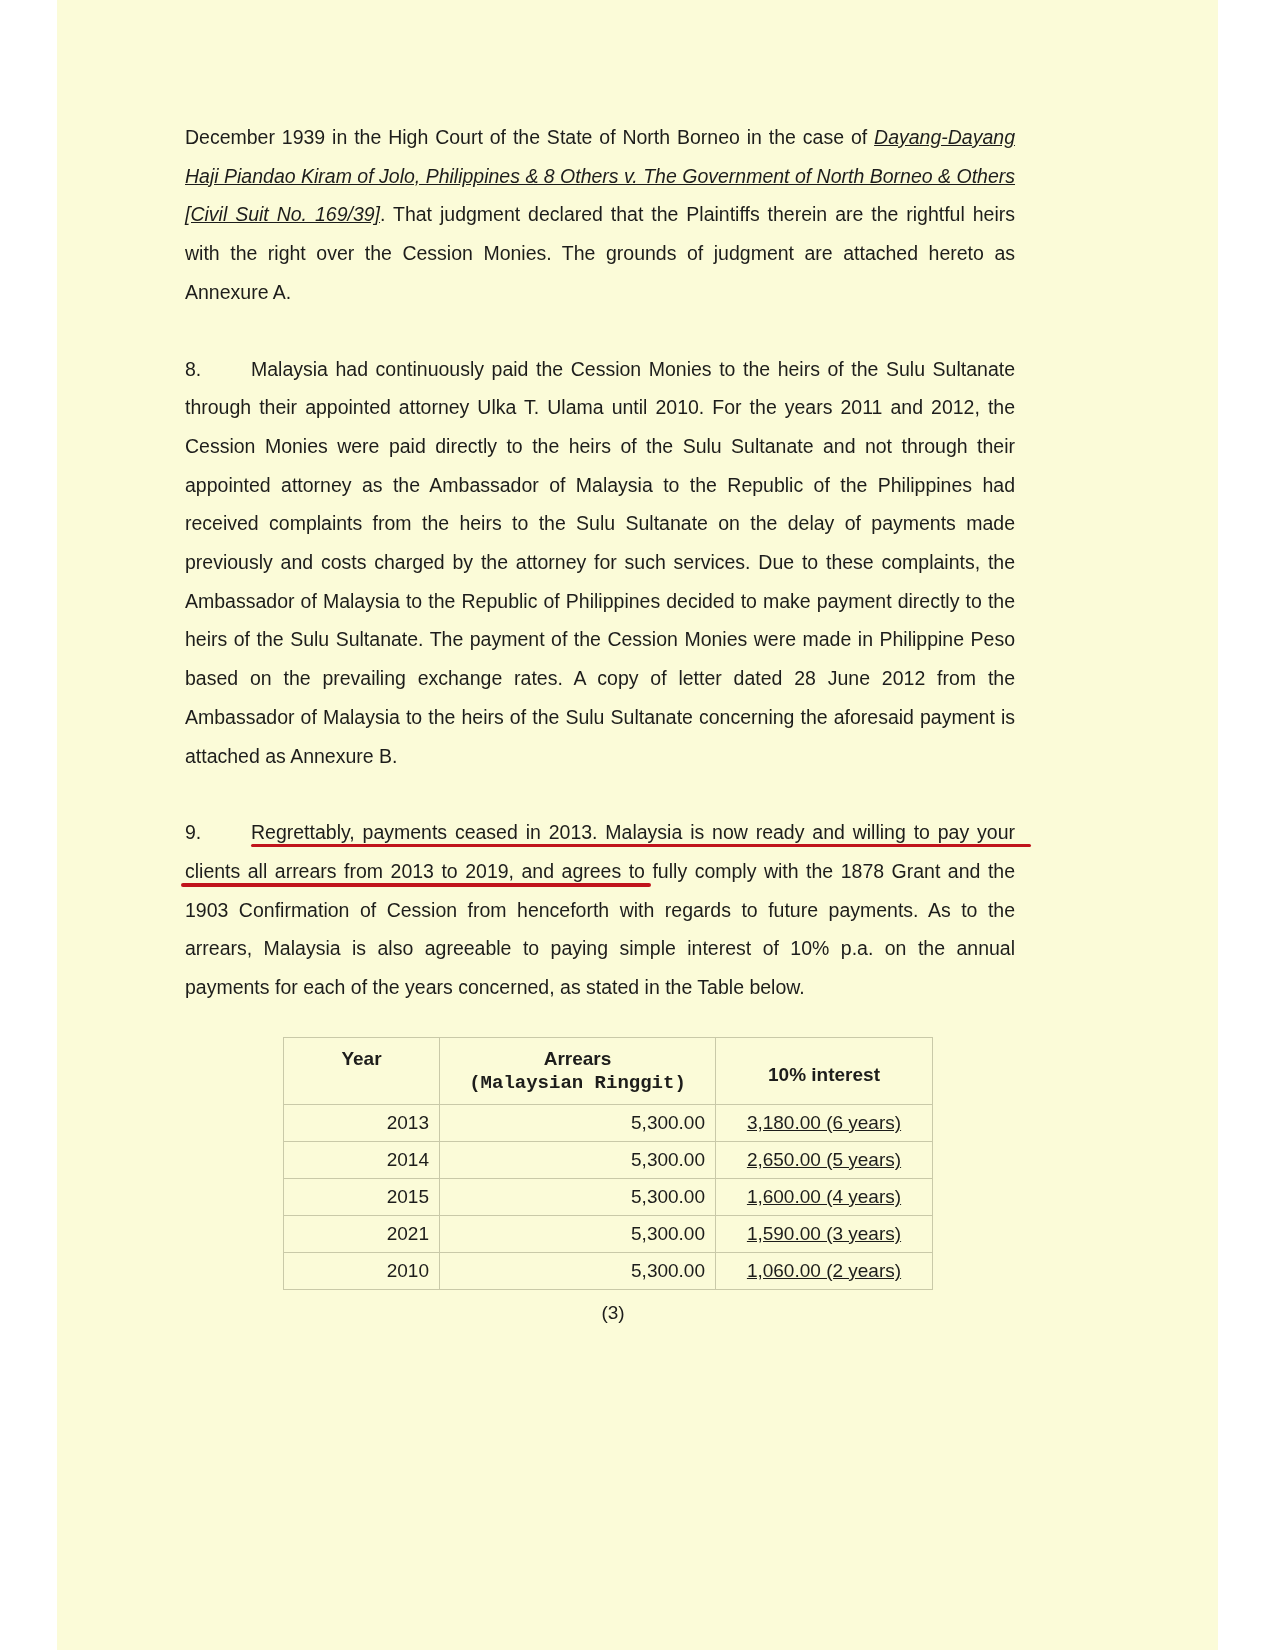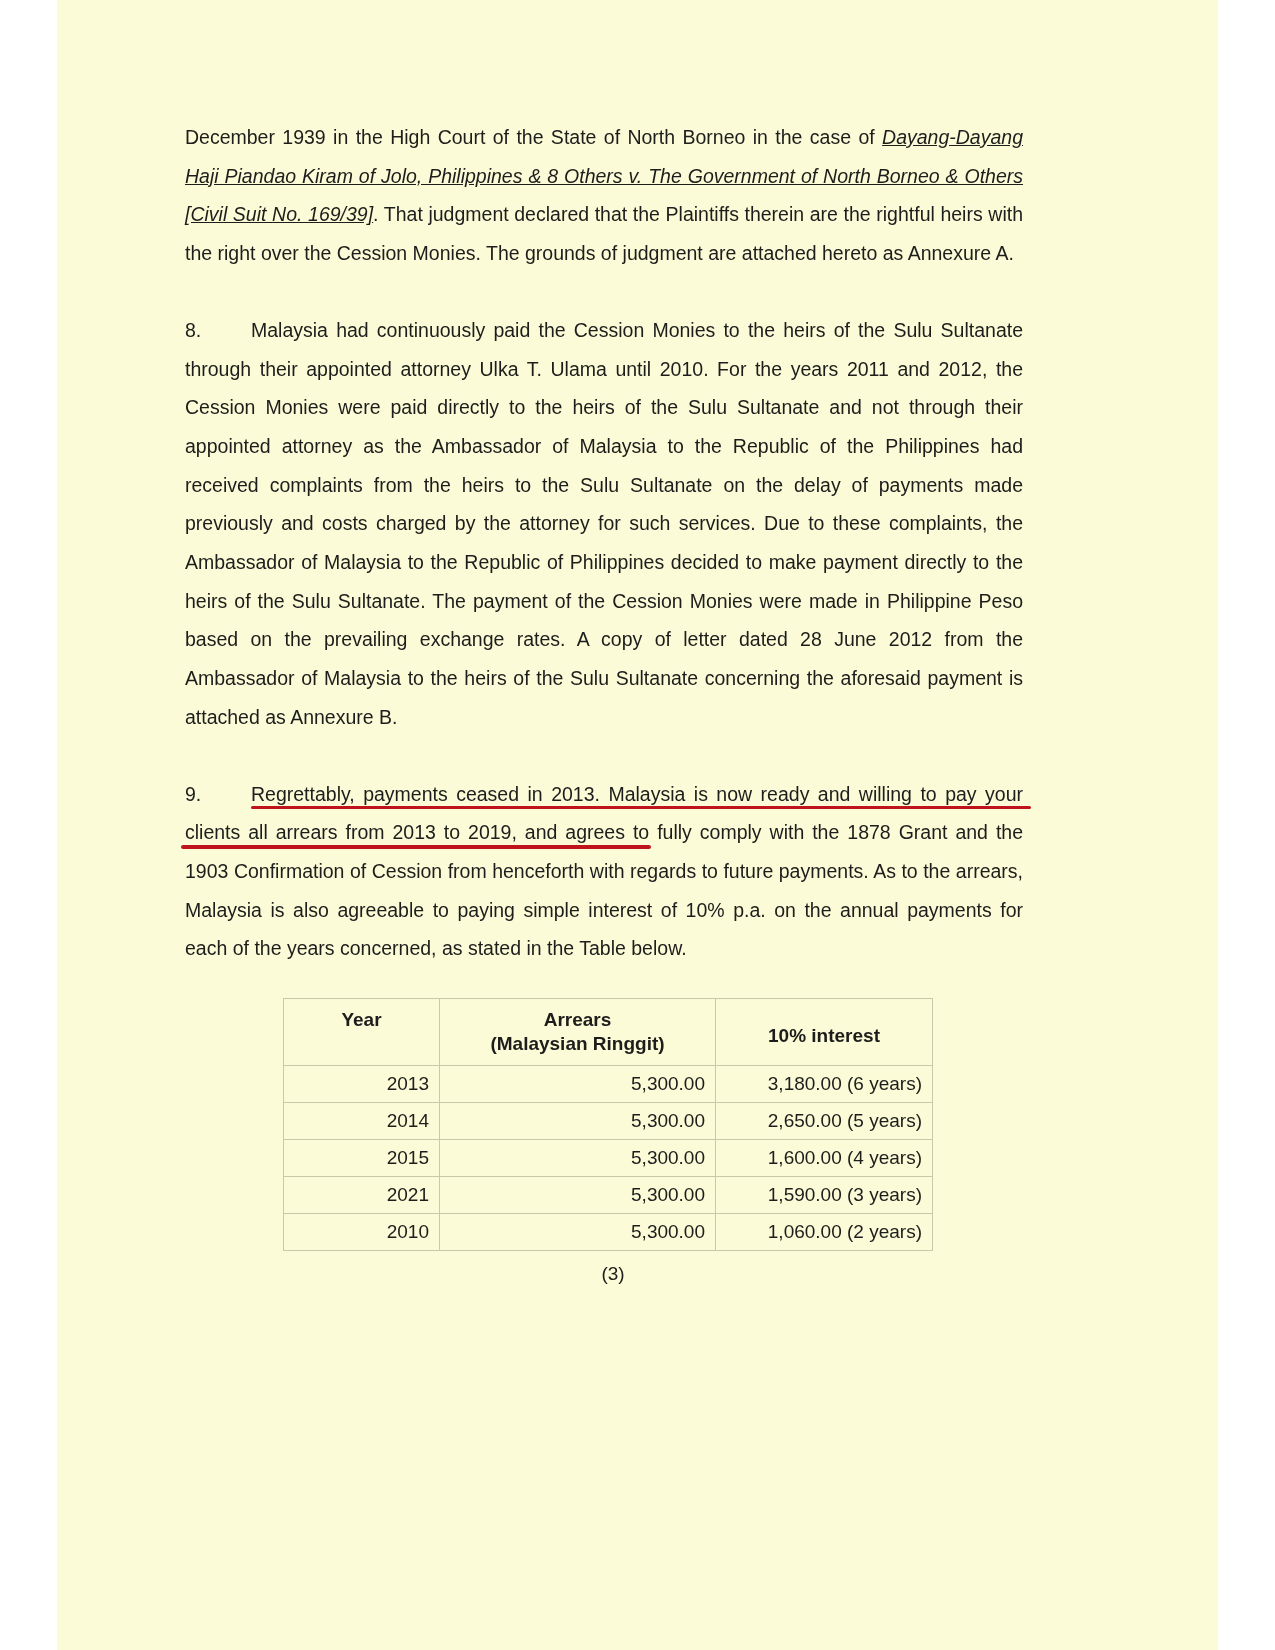--- a/index.html
+++ b/index.html
@@ -22,21 +22,21 @@
     background: #fbfbd8;
     box-sizing: border-box;
   }
   .content {
     position: absolute;
     left: 128px;
     top: 118px;
     width: 846px;
   }
   p.para {
-    margin: 0 8px 0 0;
+    margin: 0 16px 0 0;
     font-size: 19.5px;
     line-height: 38.7px;
     text-align: justify;
     text-justify: inter-word;
     color: #1d1d1b;
   }
   p.para + p.para {
     margin-top: 38px;
   }
   .indent-num {
@@ -87,24 +87,25 @@
     font-weight: bold;
     font-size: 19px;
     padding-top: 10px;
     padding-bottom: 2px;
     border-bottom: none;
   }
   table.data tr.head2 th {
     border-top: none;
     padding-top: 0;
     padding-bottom: 10px;
+    font-family: Liberation Mono, monospace;
   }
   table.data td.c-year { width: 135px; text-align: right; }
   table.data td.c-arrears { width: 255px; text-align: right; }
-  table.data td.c-interest { text-align: right; }
+  table.data td.c-interest { text-align: center; text-decoration: underline; }
   .page-number {
     text-align: center;
     font-size: 19px;
     color: #1d1d1b;
     margin-top: 12px;
     padding-left: 10px;
   }
 </style>
 </head>
 <body>

